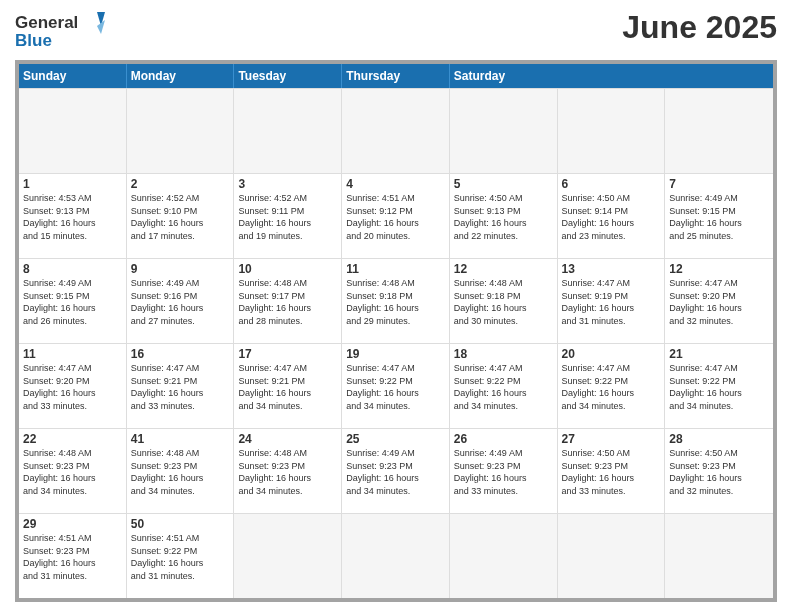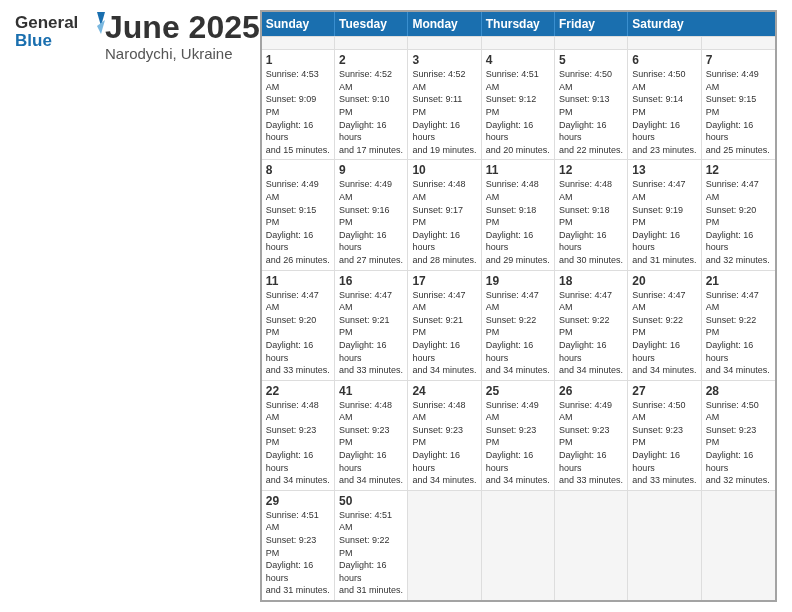--- a/index.html
+++ b/index.html
@@ -8,51 +8,51 @@
       background: #fff;
       width: 792px;
       height: 612px;
       overflow: hidden;
     }
     .page {
       width: 792px;
       height: 612px;
       padding: 10px 15px 10px 15px;
       display: flex;
-      flex-direction: row;
+      flex-direction: column;
     }
     .header {
       display: flex;
       justify-content: space-between;
       align-items: flex-start;
       margin-bottom: 8px;
     }
     .logo {
       display: flex;
       align-items: center;
       gap: 2px;
     }
     .title-block {
-      text-align: left;
+      text-align: center;
     }
     .cal-title {
       font-size: 32px;
       font-weight: bold;
       color: #333;
       line-height: 1.1;
     }
     .cal-subtitle {
       font-size: 15px;
       color: #555;
     }
     .calendar {
       flex: 1;
       display: flex;
       flex-direction: column;
-      border: 2px solid #a3a3a3;
+      border: 4px solid #a3a3a3;
     }
     .cal-head-row {
       display: grid;
       grid-template-columns: repeat(7, 1fr);
       background: #1a6faf;
     }
     .cal-head-cell {
       color: #fff;
       font-size: 12px;
       font-weight: bold;
@@ -103,48 +103,46 @@
     <div class="logo">
   <svg width="90" height="42" viewBox="0 0 90 42">
     <text x="0" y="18" font-size="17" font-weight="bold" fill="#333" font-family="Arial">General</text>
     <text x="0" y="36" font-size="17" font-weight="bold" fill="#1a6faf" font-family="Arial">Blue</text>
     <polygon points="82,2 90,2 86,16" fill="#1a6faf"></polygon>
     <polygon points="82,16 90,10 86,24" fill="#7ab8e0"></polygon>
   </svg>
 </div>
     <div class="title-block">
       <div class="cal-title">June 2025</div>
-      <div class="cal-subtitle">Narodychi, Ukraine</div>
     </div>
   </div>
 
   <div class="calendar">
     <div class="cal-head-row">
       <div class="cal-head-cell">Sunday</div>
+      <div class="cal-head-cell">Monday</div>
       <div class="cal-head-cell">Tuesday</div>
-      <div class="cal-head-cell">Monday</div>
       <div class="cal-head-cell">Thursday</div>
-      <div class="cal-head-cell">Friday</div>
       <div class="cal-head-cell">Saturday</div>
     </div>
     <div class="cal-body" id="cal-body">
     <div class="cal-row">
           <div class="cal-cell empty"></div>
           <div class="cal-cell empty"></div>
           <div class="cal-cell empty"></div>
           <div class="cal-cell empty"></div>
           <div class="cal-cell empty"></div>
           <div class="cal-cell empty"></div>
           <div class="cal-cell empty"></div>
         </div>
         <div class="cal-row">
           <div class="cal-cell">
             <span class="day-num">1</span>
             <div class="cell-info" style="white-space: pre-line;">Sunrise: 4:53 AM
-Sunset: 9:09 PM
+Sunset: 9:13 PM
 Daylight: 16 hours
 and 15 minutes.</div>
           </div>
           <div class="cal-cell">
             <span class="day-num">2</span>
             <div class="cell-info" style="white-space: pre-line;">Sunrise: 4:52 AM
 Sunset: 9:10 PM
 Daylight: 16 hours
 and 17 minutes.</div>
           </div>

